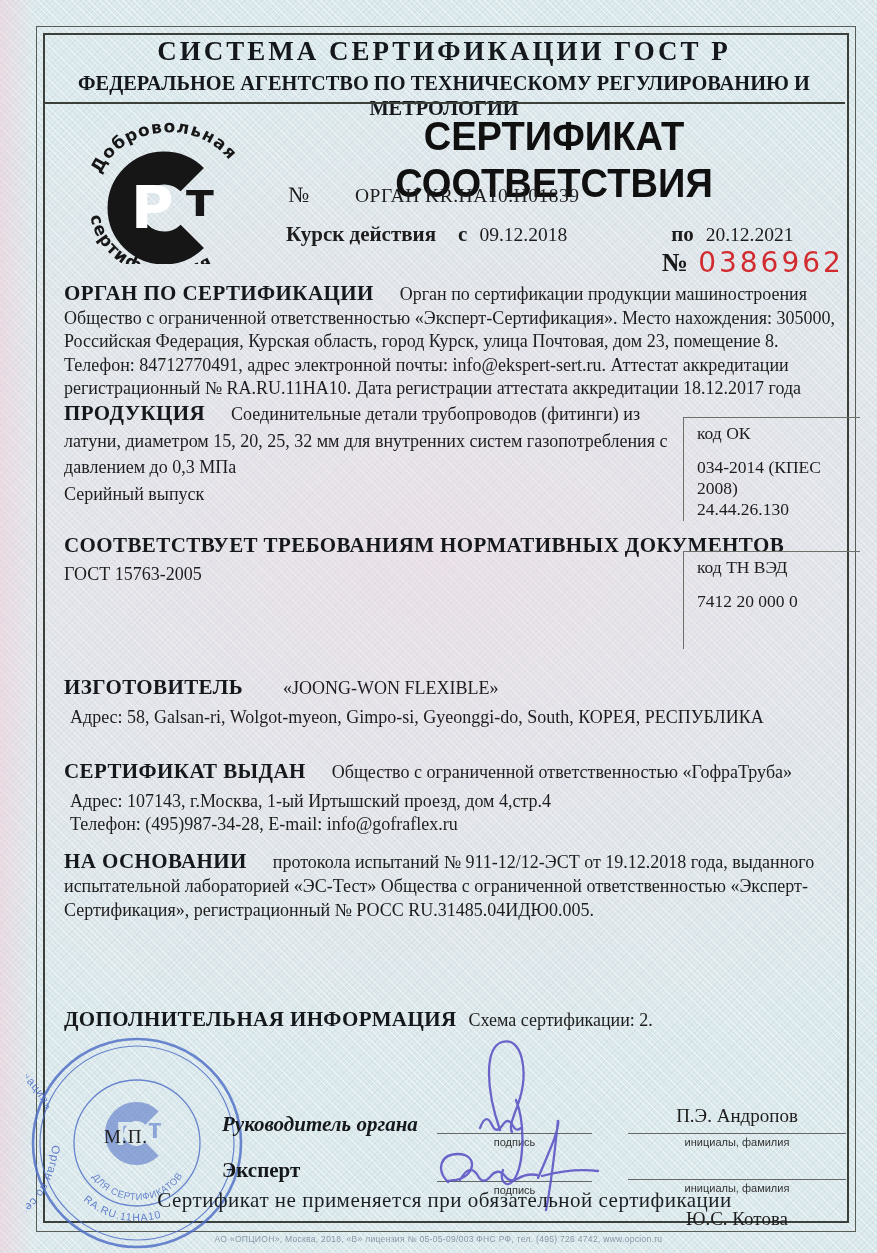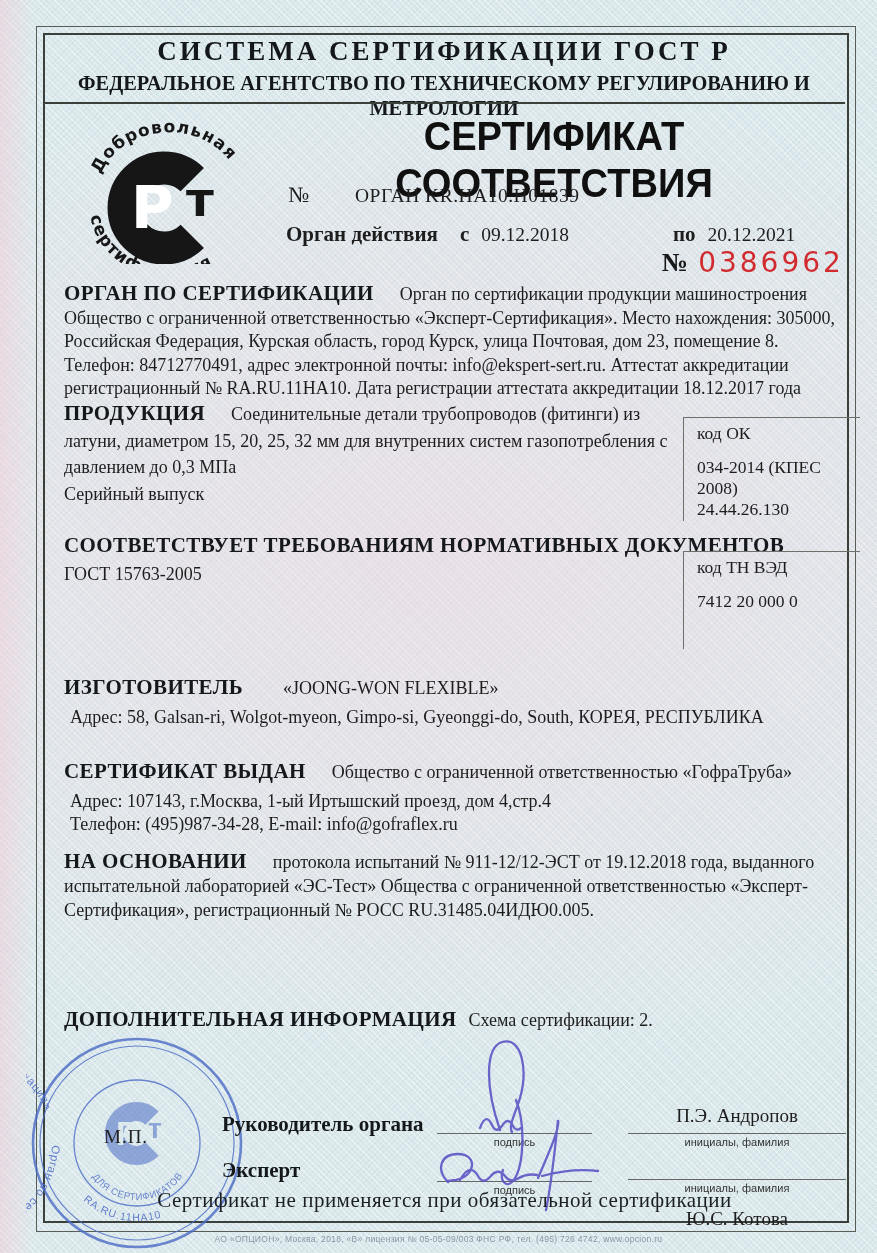--- a/index.html
+++ b/index.html
@@ -83,21 +83,21 @@
     <text x="108" y="104" font-size="48" font-weight="700" fill="#161616" font-family="DejaVu Sans, sans-serif">т</text>
   </svg>
 
   <div class="abs title">СЕРТИФИКАТ СООТВЕТСТВИЯ</div>
 
   <div class="abs numrow">
     <span class="nl">№</span><span class="nv">ОРГАН KR.HA10.H01839</span>
   </div>
 
   <div class="abs validity">
-    <span class="b">Орган действия</span><span class="b vc">с</span><span class="date">09.12.2018</span><span class="b vp">по</span><span class="date">20.12.2021</span>
+    <span class="b">Курск действия</span><span class="b vc">с</span><span class="date">09.12.2018</span><span class="b vp">по</span><span class="date">20.12.2021</span>
   </div>
 
   <div class="abs blank-num">
     <span class="bn-sign">№</span><span class="bn-digits" style="color:#d22b2f;">0386962</span>
   </div>
 
   <div class="abs sec" style="top:282px;">
     <span class="sh">ОРГАН ПО СЕРТИФИКАЦИИ</span><span class="pt">Орган по сертификации продукции машиностроения Общество с ограниченной ответственностью «Эксперт-Сертификация». Место нахождения: 305000, Российская Федерация, Курская область, город Курск, улица Почтовая, дом 23, помещение 8. Телефон: 84712770491, адрес электронной почты: info@ekspert-sert.ru. Аттестат аккредитации регистрационный № RA.RU.11НА10. Дата регистрации аттестата аккредитации 18.12.2017 года</span>
   </div>
 
@@ -163,21 +163,21 @@
     </text>
     <g opacity="0.55">
       <path d="M 126,117 A 22,22 0 1 1 126,86" fill="none" stroke="#4b6cc5" stroke-width="19"></path>
       <text x="90" y="113" font-size="34" font-weight="700" fill="#dce9ec" font-family="DejaVu Sans, sans-serif">Р</text>
       <text x="122" y="106" font-size="28" font-weight="700" fill="#4b6cc5" font-family="DejaVu Sans, sans-serif">т</text>
     </g>
   </svg>
 
   <div class="abs mp">М.П.</div>
 
-  <div class="abs role" style="top:1112px;">Руководитель органа</div>
+  <div class="abs role" style="top:1112px;font-style:italic;">Руководитель органа</div>
   <div class="abs sigline" style="left:437px; top:1133px; width:155px;"></div>
   <div class="abs sublabel" style="left:437px; top:1136px; width:155px;">подпись</div>
   <div class="abs signame" style="left:628px; top:1105px; width:218px;">П.Э. Андропов</div>
   <div class="abs sigline" style="left:628px; top:1133px; width:218px;"></div>
   <div class="abs sublabel" style="left:628px; top:1136px; width:218px;">инициалы, фамилия</div>
 
   <div class="abs role" style="top:1158px;">Эксперт</div>
   <div class="abs sigline" style="left:437px; top:1181px; width:155px;"></div>
   <div class="abs sublabel" style="left:437px; top:1184px; width:155px;">подпись</div>
   <div class="abs signame" style="left:628px; top:1208px; width:218px;">Ю.С. Котова</div>

